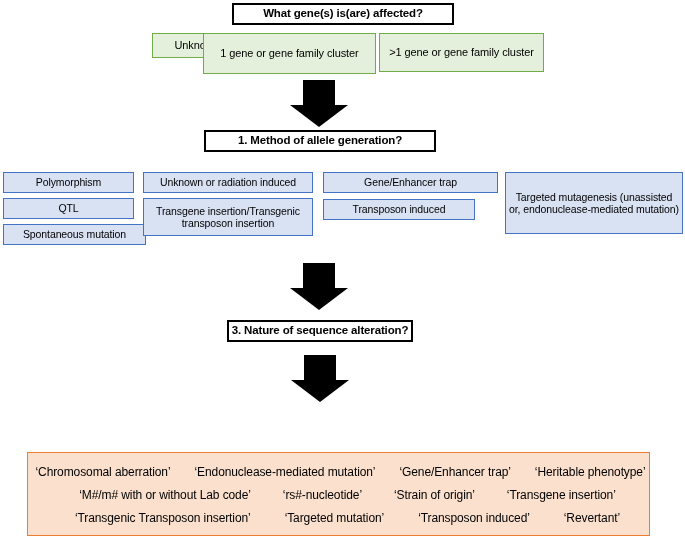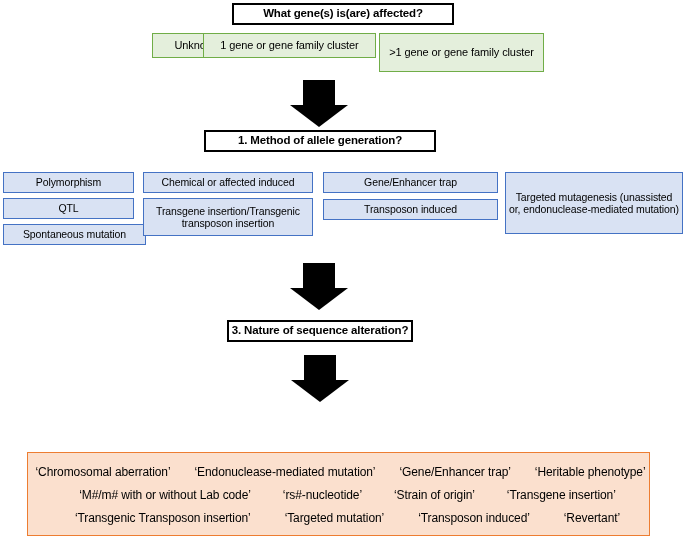--- a/index.html
+++ b/index.html
@@ -122,21 +122,21 @@
 <div class="canvas">
 
   <div class="node qbox" style="left:232px; top:3px; width:222px; height:22px;">
     <span>What gene(s) is(are) affected?</span>
   </div>
 
   <div class="node greenbox" style="left:110px; top:33px; width:90px; height:25px;margin-left:42px;">
     <span>Unknown</span>
   </div>
 
-  <div class="node greenbox" style="left:203px; top:33px; width:173px; height:25px;">
+  <div class="node greenbox" style="left:203px; top:33px; width:173px; height:41px;">
     <span>1 gene or gene family cluster</span>
   </div>
 
   <div class="node greenbox" style="left:379px; top:33px; width:165px; height:39px;">
     <span>&gt;1 gene or gene family cluster</span>
   </div>
 
   <div class="arrow" style="left:290px; top:80px;">
     <div class="shaft" style="width:32px; height:25px; left:13px; top:0;"></div>
     <div class="head" style="left:0; top:25px; border-left-width:29px; border-right-width:29px; border-top-width:22px;"></div>
@@ -150,30 +150,30 @@
     <span>Polymorphism</span>
   </div>
   <div class="node bluebox" style="left:3px; top:198px; width:131px; height:21px;">
     <span>QTL</span>
   </div>
   <div class="node bluebox" style="left:3px; top:224px; width:143px; height:21px;">
     <span>Spontaneous mutation</span>
   </div>
 
   <div class="node bluebox" style="left:143px; top:172px; width:170px; height:21px;">
-    <span>Chemical or affected induced</span>
+    <span>Unknown or radiation induced</span>
   </div>
   <div class="node bluebox" style="left:143px; top:198px; width:170px; height:38px;">
     <span>Transgene insertion/Transgenic transposon insertion</span>
   </div>
 
   <div class="node bluebox" style="left:323px; top:172px; width:175px; height:21px;">
     <span>Gene/Enhancer trap</span>
   </div>
-  <div class="node bluebox" style="left:323px; top:199px; width:175px; height:21px;">
+  <div class="node bluebox" style="left:323px; top:199px; width:152px; height:21px;">
     <span>Transposon induced</span>
   </div>
 
   <div class="node bluebox" style="left:505px; top:172px; width:178px; height:62px;">
     <span>Targeted mutagenesis (unassisted or, endonuclease-mediated mutation)</span>
   </div>
 
   <div class="arrow" style="left:290px; top:263px;">
     <div class="shaft" style="width:32px; height:25px; left:13px; top:0;"></div>
     <div class="head" style="left:0; top:25px; border-left-width:29px; border-right-width:29px; border-top-width:22px;"></div>

